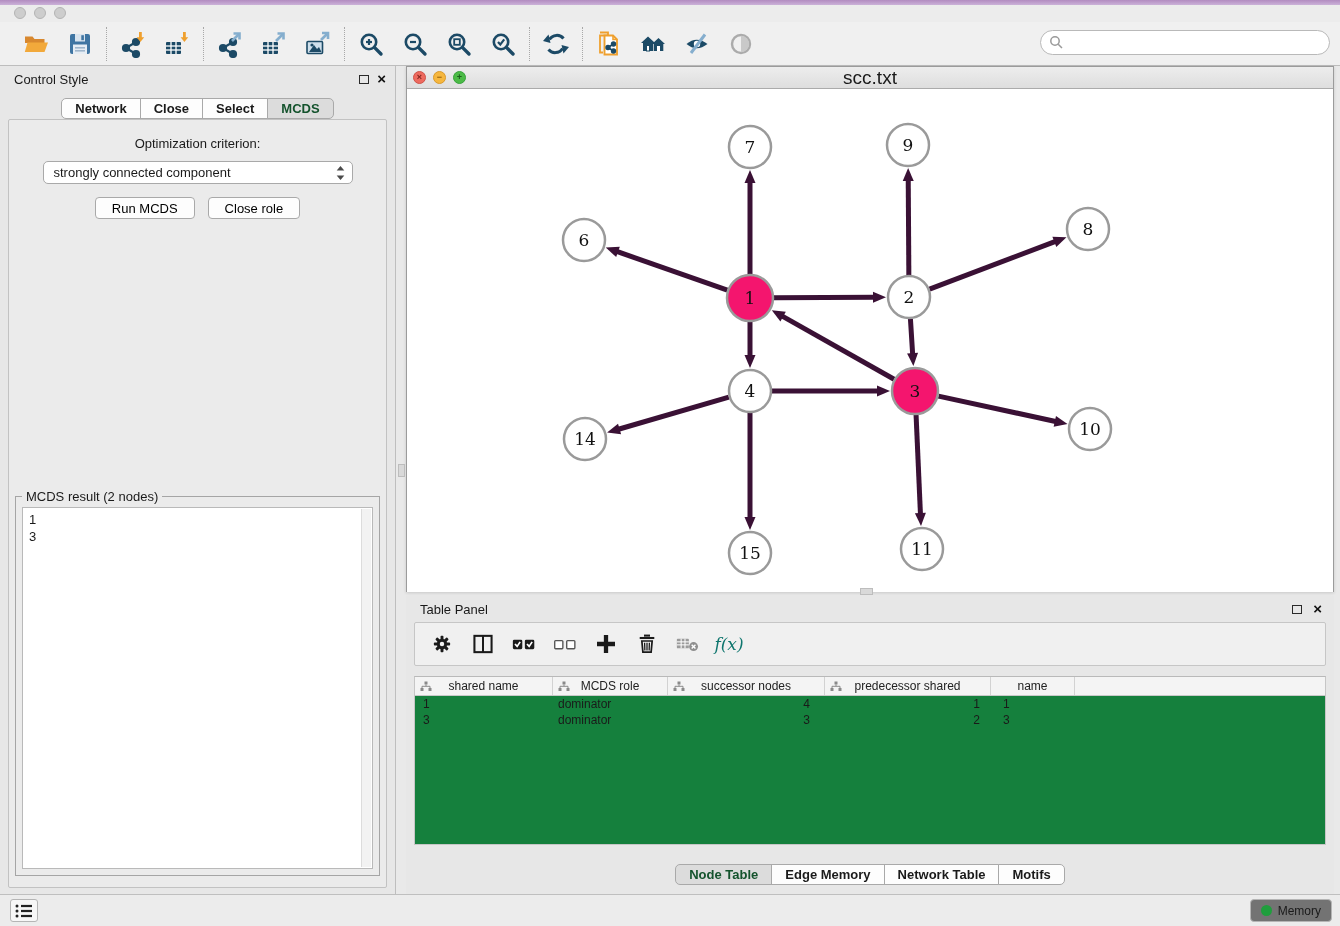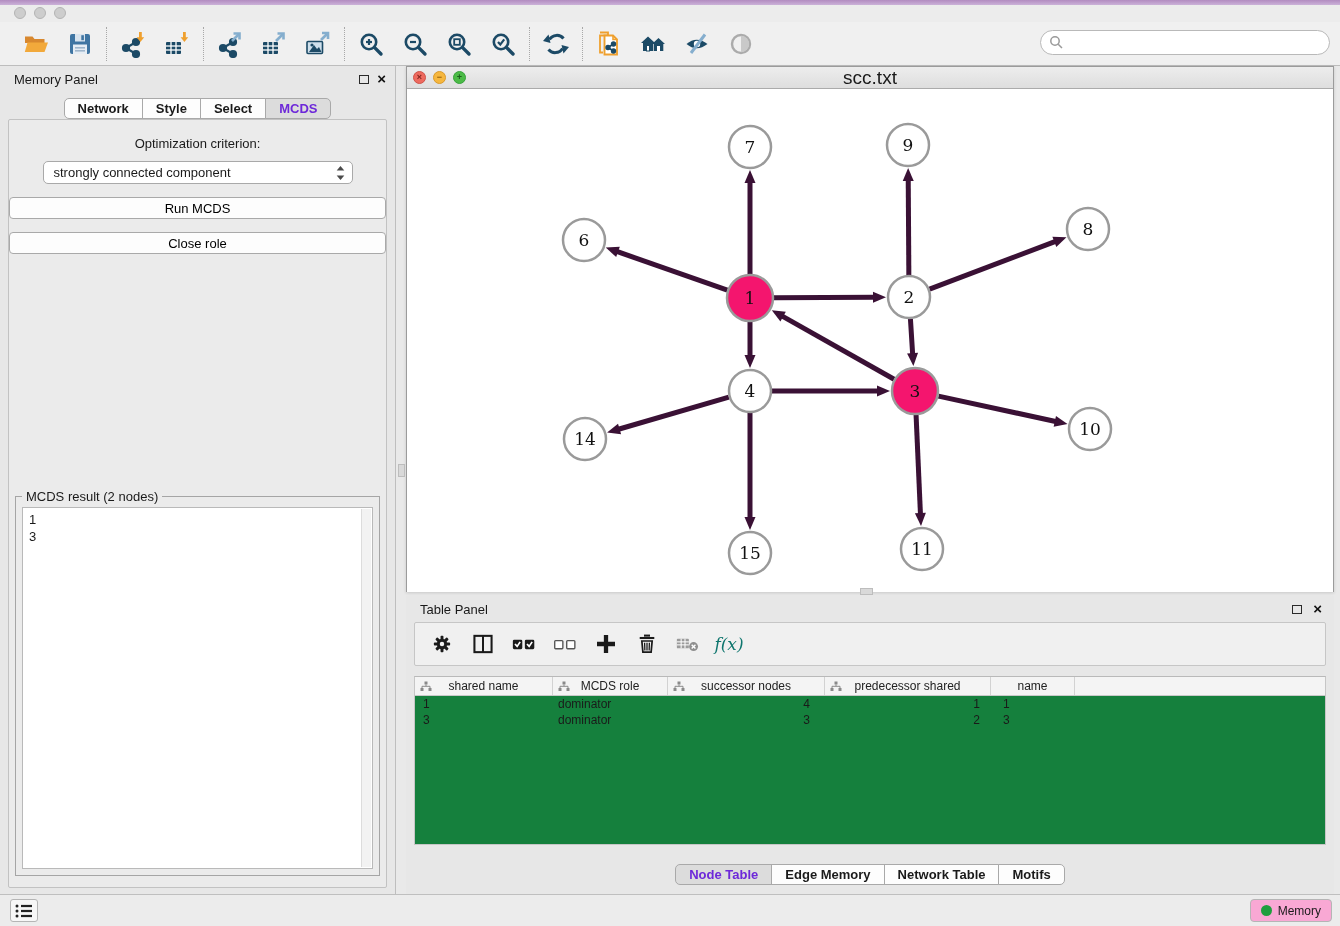--- a/index.html
+++ b/index.html
@@ -37,31 +37,31 @@
   .panel-title { position:absolute; left:14px; top:6px; font-size:13px; color:#1a1a1a; }
   .float-ico { position:absolute; width:10px; height:9px; border:1.4px solid #2a2a2a; top:9px; }
   .close-ico { position:absolute; top:4px; font-size:15px; font-weight:700; color:#111; line-height:18px; }
   .cp-float { right:26px; } .cp-close { right:9px; }
 
   .tabset { display:flex; justify-content:center; }
   .tab { background:#fdfdfd; border:1px solid #a9a9a9; padding:2px 13px; font-size:13px; font-weight:600;
     margin-left:-1px; color:#1a1a1a; }
   .tab:first-child { border-radius:5px 0 0 5px; margin-left:0; }
   .tab:last-child { border-radius:0 5px 5px 0; }
-  .tab.sel { background:#dcdcdc; color:#6d28d9; }
+  .tab.sel { background:#dcdcdc; color:#14532d; }
 
   .cp-tabs { position:absolute; left:0; right:0; top:32px; }
   .cp-content { position:absolute; left:8px; right:8px; top:53px; bottom:6px;
     background:#ebebeb; border:1px solid #c2c2c2; border-radius:2px; }
   .crit-label { text-align:center; margin-top:16px; font-size:13px; }
   .dropdown { position:relative; margin:10px auto 0; width:310px; height:23px; background:#fff;
     border:1px solid #a9a9a9; border-radius:5px; padding:3px 26px 0 10px; font-size:13px;
     white-space:nowrap; overflow:hidden; }
   .dd-arrows { position:absolute; right:7px; top:3px; }
-  .btn-row { display:flex; justify-content:center; gap:13px; margin-top:13px;flex-direction:column; }
+  .btn-row { display:flex; justify-content:center; gap:13px; margin-top:13px; }
   .btn { background:#fdfdfd; border:1px solid #a9a9a9; border-radius:4px; height:22px;
     padding:0 16px; font-size:13px; font-weight:500; font-family:"Liberation Sans",sans-serif; }
 
   .result-group { position:absolute; left:6px; right:6px; top:376px; bottom:11px;
     border:1px solid #a5a5a5; }
   .result-legend { position:absolute; top:-8px; left:6px; background:#ebebeb; padding:0 4px; font-size:13px; }
   .result-area { position:absolute; left:6px; right:6px; top:10px; bottom:6px; background:#fff;
     border:1px solid #b9b9b9; font-size:13px; line-height:17px; padding:3px 6px; }
   .result-scroll { position:absolute; right:1px; top:1px; bottom:1px; width:10px; background:#f2f2f2;
     border-left:1px solid #dcdcdc; }
@@ -101,21 +101,21 @@
   .td.c2 { text-align:right; padding-right:15px; } .td.c3 { text-align:right; padding-right:11px; }
   .td.c4 { padding-left:12px; }
 
   .tp-tabs { position:absolute; left:0; right:0; top:268px; }
 
   
   .statusbar { position:absolute; left:0; bottom:0; width:100%; height:32px; background:#ececec;
     border-top:1px solid #bfbfbf; }
   .list-btn { position:absolute; left:10px; top:4px; width:28px; height:23px; background:#f7f7f7;
     border:1px solid #b5b5b5; border-radius:3px; display:flex; align-items:center; justify-content:center; }
-  .memory-btn { position:absolute; right:8px; top:4px; height:23px; background:#f9a8d4;
+  .memory-btn { position:absolute; right:8px; top:4px; height:23px; background:#737373;
     border:1px solid #b5b5b5; border-radius:4px; display:flex; align-items:center; gap:6px;
     padding:0 10px; font-size:12px; }
   .mem-dot { width:11px; height:11px; border-radius:50%; background:#1f9e3d; }
 </style>
 </head>
 <body>
 
 <div class="app">
 
   <div class="top-strip"></div>
@@ -310,27 +310,27 @@
       <input type="text" placeholder="" style="">
       <svg class="search-ico" width="15" height="15">
           <circle cx="6" cy="6" r="4.2" fill="none" stroke="#9a9a9a" stroke-width="1.5"></circle>
           <line x1="9.2" y1="9.2" x2="13" y2="13" stroke="#9a9a9a" stroke-width="1.5"></line>
         </svg>
     </div>
   </div>
 
   <div class="control-panel">
     <div class="panel-head">
-      <span class="panel-title">Memory Panel</span>
+      <span class="panel-title">Control Style</span>
       <span class="float-ico cp-float"></span>
       <span class="close-ico cp-close">×</span>
     </div>
     <div class="tabset cp-tabs">
       <div class="tab">Network</div>
-      <div class="tab">Style</div>
+      <div class="tab">Close</div>
       <div class="tab">Select</div>
       <div class="tab sel">MCDS</div>
     </div>
     <div class="cp-content">
       <div class="crit-label">Optimization criterion:</div>
       <div class="dropdown">
         <span>strongly connected component</span>
         <svg class="dd-arrows" width="9" height="16">
             <polygon points="4.5,1 8.3,5.5 0.7,5.5" fill="#4a4a4a"></polygon>
             <polygon points="4.5,15 0.7,10.5 8.3,10.5" fill="#4a4a4a"></polygon>

